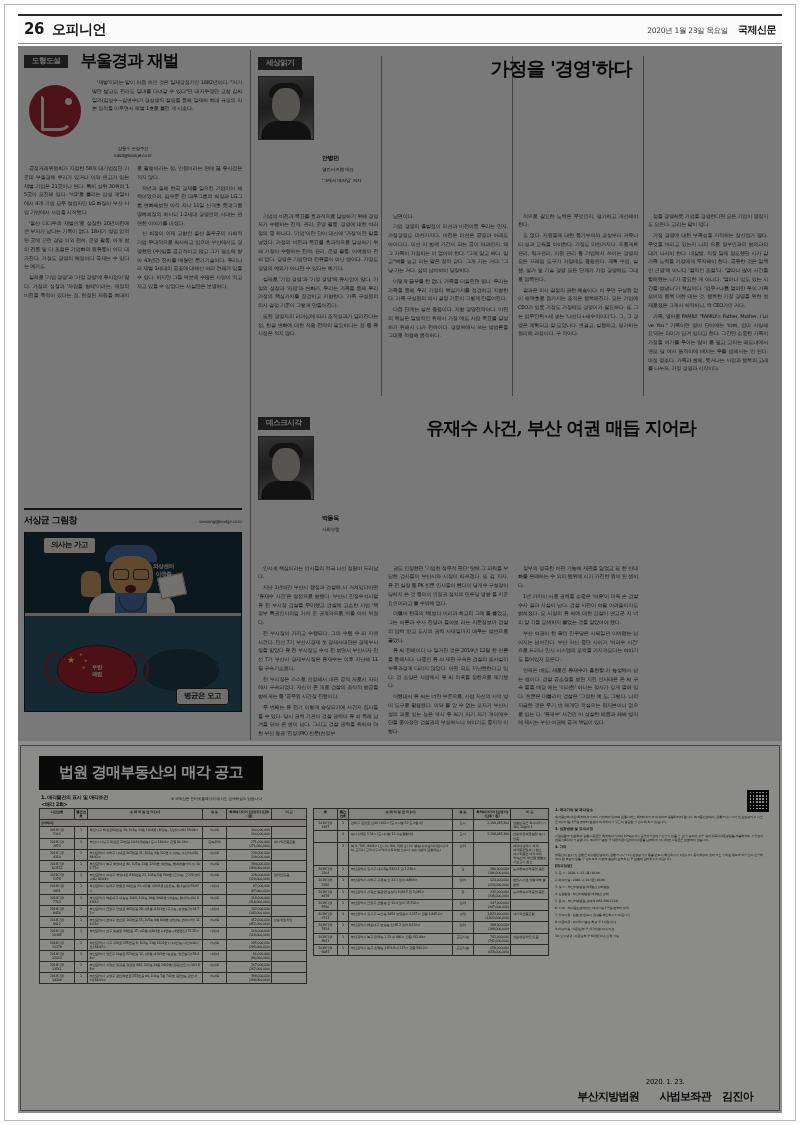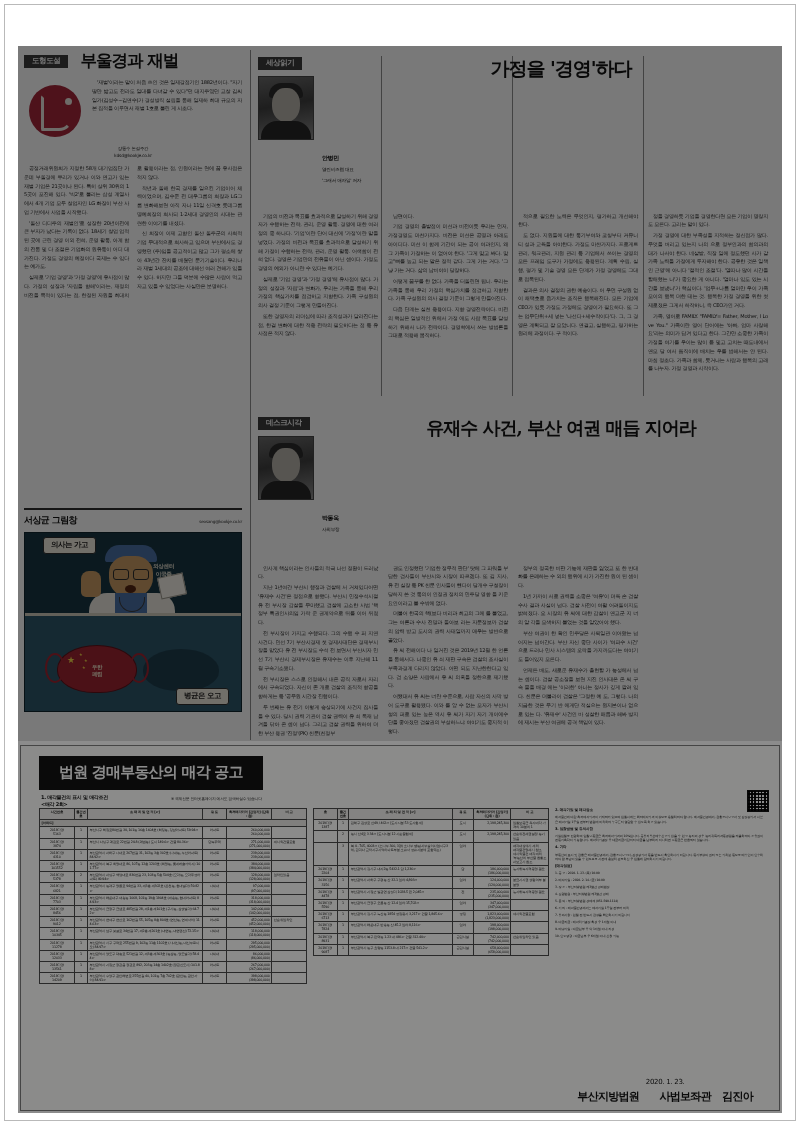--- a/index.html
+++ b/index.html
@@ -422,20 +422,30 @@
     font-family: "DejaVu Serif","Liberation Serif",serif;
   }
   .auction-court .gap { display: inline-block; width: 14px; }
 </style>
 </head>
 <body>
 
 <div class="page">
   <div class="page-frame"></div>
 
+  <div class="masthead">
+    <div class="masthead-left">
+      <span class="page-num">26</span>
+      <span class="section-name">오피니언</span>
+    </div>
+    <div class="masthead-right">
+      <span class="issue-date">2020년 1월 23일 목요일</span>
+      <span class="paper-name">국제신문</span>
+    </div>
+  </div>
 
   <div class="col-rule" style="left:250px; top:50px; height:690px;"></div>
   <div class="col-rule" style="left:381px; top:56px; height:340px;"></div>
   <div class="col-rule" style="left:512px; top:56px; height:340px;"></div>
   <div class="col-rule" style="left:643px; top:56px; height:340px;"></div>
 
   <div id="art-opinion-column">
     <div class="a1-head-row">
       <span class="kicker">도형도설</span>
       <span class="headline">부울경과 재벌</span>

